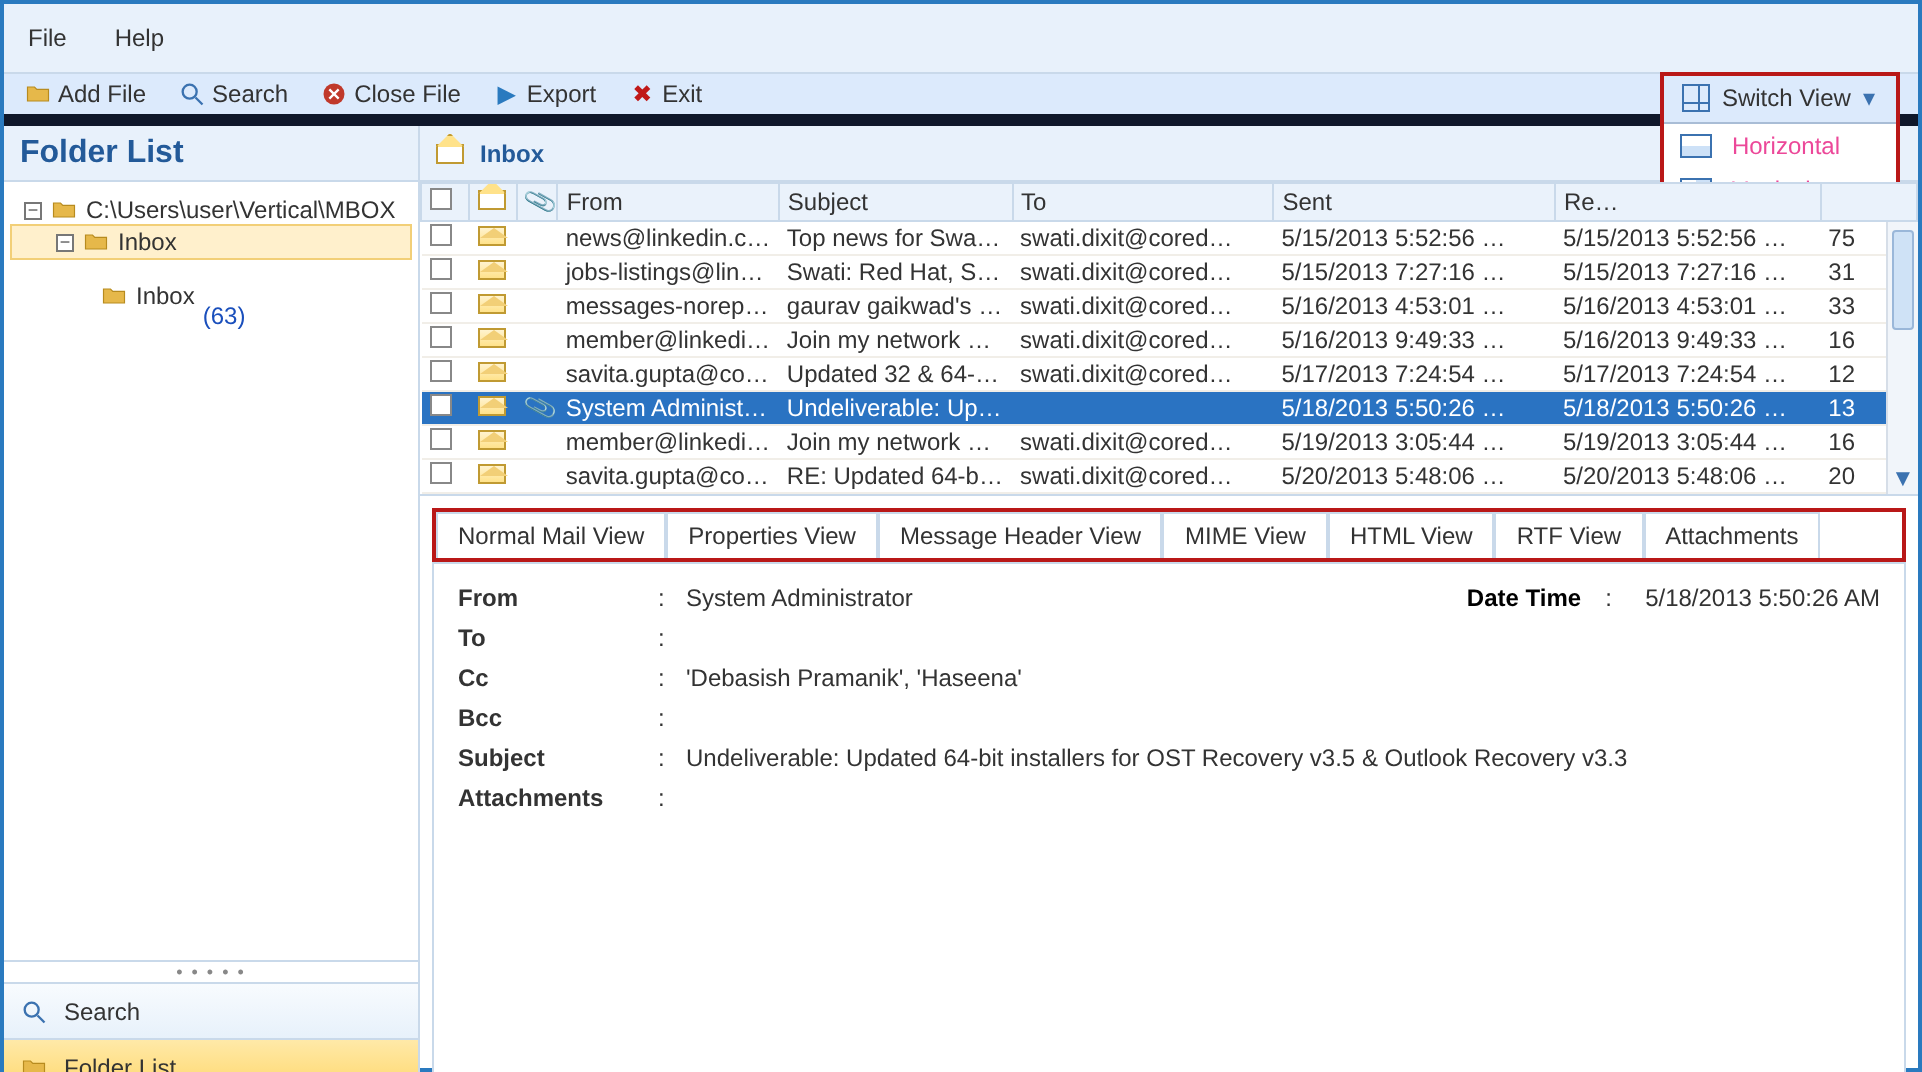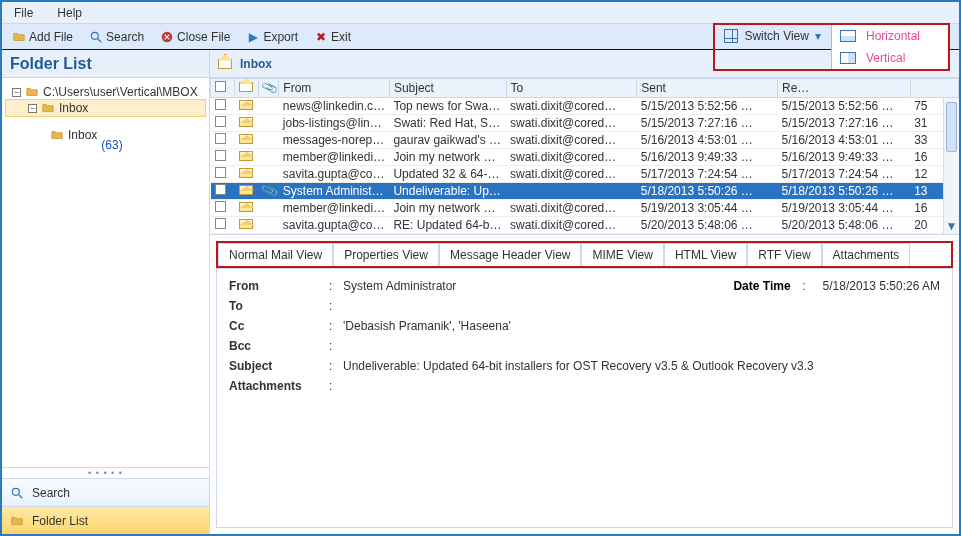--- a/index.html
+++ b/index.html
@@ -1,25 +1,25 @@
 <!DOCTYPE html>
 <html><head>
 <meta charset="utf-8">
 <style>
   * { box-sizing: border-box; font-family: "Segoe UI", Tahoma, sans-serif; font-size: 12px; }
   body { margin: 0; background: #fff; }
   .app { width: 961px; height: 536px; border: 2px solid #2a7abf; background: #fff; position: relative; }
-  .menubar { height: 22px; background: #e8f1fb; border-bottom: 1px solid #c9d9ea; display:flex; align-items:center; padding:4px 8px; gap:16px;}
+  .menubar { height: 22px; background: #e8f1fb; border-bottom: 1px solid #c9d9ea; display:flex; align-items:center; padding:17px 8px; gap:16px;}
   .menubar span { color:#333; padding:2px 4px;}
-  .toolbar { height: 26px; background: #dceafc; border-bottom: 1px solid #0f172a; display:flex; align-items:center; padding:0 6px; gap:8px; position:relative;}
+  .toolbar { height: 26px; background: #dceafc; border-bottom: 6px solid #0f172a; display:flex; align-items:center; padding:0 6px; gap:8px; position:relative;}
   .tbtn { display:flex; align-items:center; gap:3px; padding:2px 4px; color:#333;}
   .tbtn-red { color:#c01818; }
   .tbtn-blue { color:#2a7abf; }
   .ico { width:14px; height:14px; display:inline-flex; align-items:center; justify-content:center; }
-  .switch-row { position:absolute; right:10px; top:0; display:flex; outline:2px solid #b91818; outline-offset:-1px; }
+  .switch-row { position:absolute; right:10px; top:0; display:flex; flex-direction:column; outline:2px solid #b91818; outline-offset:-1px; }
   .switch-top { height:24px; background:#dceafc; display:flex; align-items:center; padding:0 10px; gap:6px; color:#333; }
   .switch-drop { border:1px solid #a9bdd6; background:#fff; }
   .switch-item { display:flex; align-items:center; gap:10px; padding:4px 28px 4px 8px; color:#ec4899;}
   .switch-item .sq { width:16px; height:12px; border:1px solid #3b72b0; background:#fff; }
   .layout-icon { width:14px; height:14px; display:inline-block; border:1px solid #3b72b0; position:relative;}
   .layout-icon::before{ content:""; position:absolute; left:0; right:0; top:65%; border-top:1px solid #3b72b0;}
   .layout-icon::after{ content:""; position:absolute; top:0; bottom:0; left:55%; border-left:1px solid #3b72b0;}
   .main { display:flex; height:calc(100% - 48px); }
   .left { width:208px; border-right:1px solid #c9d9ea; display:flex; flex-direction:column; background:#fff;}
   .pane-title { height:28px; background:#e8f1fb; border-bottom:1px solid #c9d9ea; display:flex; align-items:center; padding:0 8px; font-size:16px; font-weight:bold; color:#235a99;}

